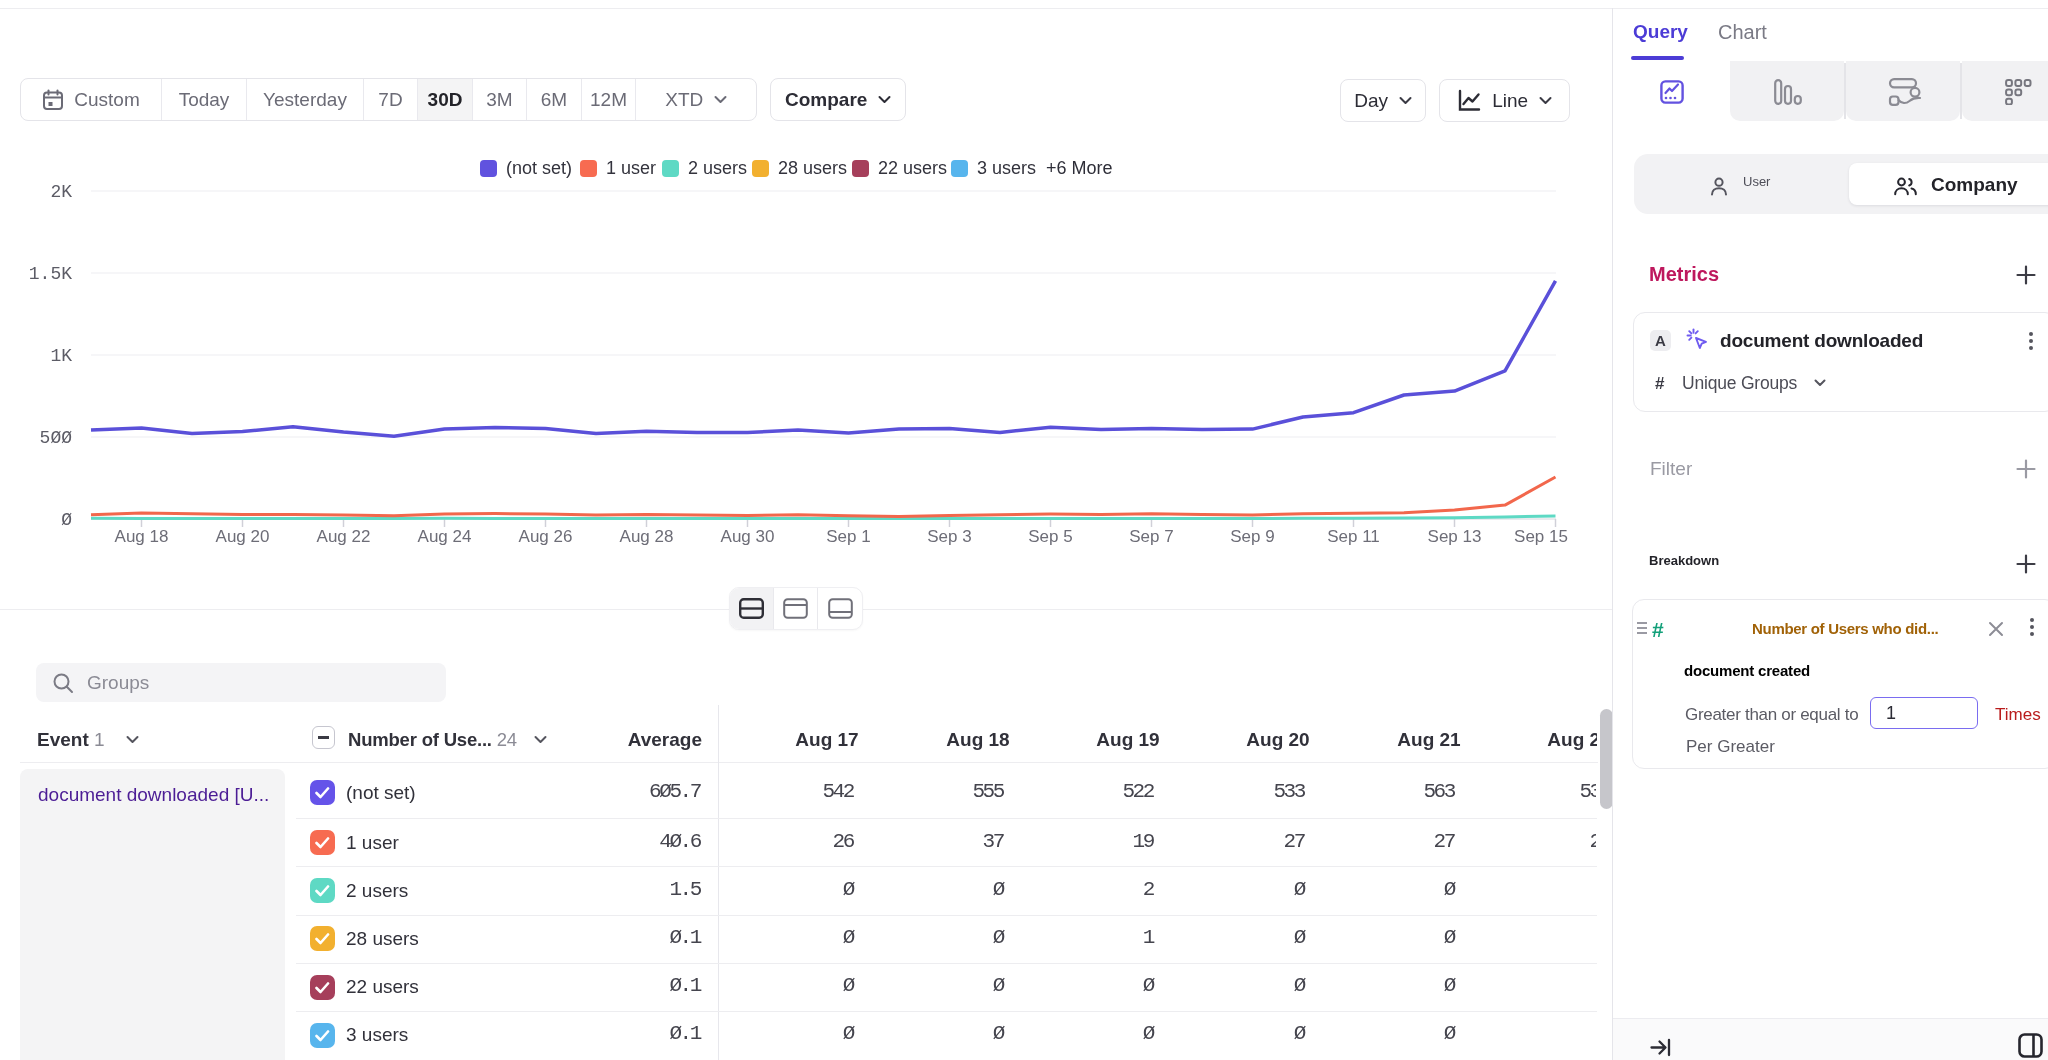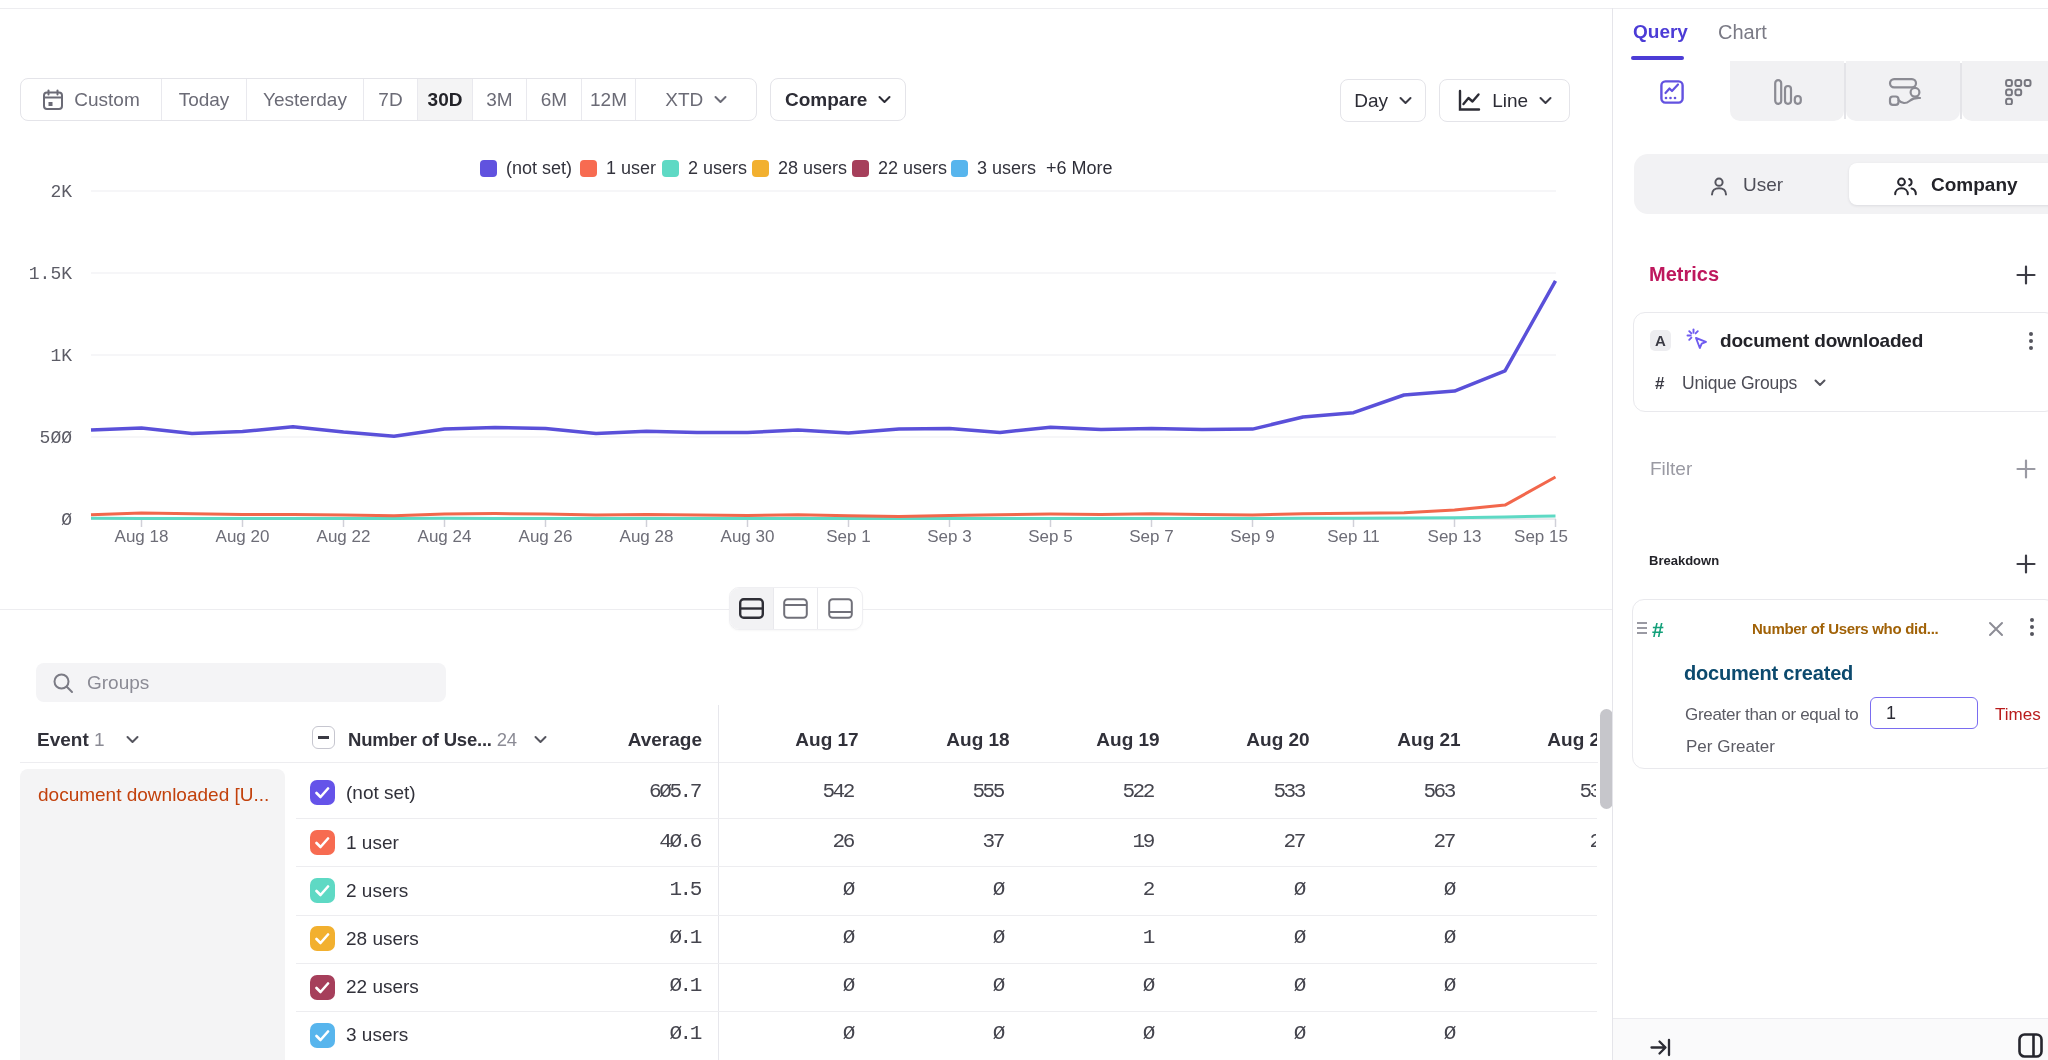--- a/index.html
+++ b/index.html
@@ -189,21 +189,21 @@
 <div class="dayhead" style="left:767px;top:729px">Aug 17</div>
 <div class="dayhead" style="left:918px;top:729px">Aug 18</div>
 <div class="dayhead" style="left:1068px;top:729px">Aug 19</div>
 <div class="dayhead" style="left:1218px;top:729px">Aug 20</div>
 <div class="dayhead" style="left:1369px;top:729px">Aug 21</div>
 <div class="dayhead" style="left:1519px;top:729px;clip-path:inset(0 42px 0 0)">Aug 22</div>
 <div class="hline" style="left:20px;top:762px;width:1578px"></div>
 <div class="vline" style="left:718px;top:705px;height:355px"></div>
 
 <div class="abs" style="left:20px;top:769px;width:265px;height:291px;background:#f4f4f5;border-radius:8px 8px 0 0"></div>
-<div class="abs" style="left:38px;top:784px;font-size:19px;color:#c2410c">document downloaded [U...</div>
+<div class="abs" style="left:38px;top:784px;font-size:19px;color:#4c1d95">document downloaded [U...</div>
 
 <div class="cbx" style="left:310px;top:780px;background:#6553e9">
     <svg width="15" height="12" viewBox="0 0 15 12">
       <path d="M1.5 6l4 4L13 1.5" stroke="#fff" stroke-width="2.6" fill="none" stroke-linecap="round" stroke-linejoin="round"></path>
     </svg>
   </div>
 <div class="cell" style="left:346px;top:782px">(not set)</div>
 <div class="num" style="left:560px;top:780px;width:140px">6Ø5.7</div>
 <div class="num" style="left:733px;top:780px;width:120px">542</div>
 <div class="num" style="left:883px;top:780px;width:120px">555</div>
@@ -329,21 +329,21 @@
       <rect x="1.1" y="19.7" width="5.8" height="5.8" rx="2"></rect>
     </g>
   </svg>
 
 <div class="abs" style="left:1634px;top:154px;width:430px;height:60px;background:#f2f2f4;border-radius:14px"></div>
 <div class="abs" style="left:1849px;top:163px;width:215px;height:42px;background:#fff;border-radius:8px;box-shadow:0 1px 3px rgba(30,30,50,0.10)"></div>
 <svg class="abs" style="left:1710px;top:177px" width="18" height="19" viewBox="0 0 18 19">
     <circle cx="9" cy="5.2" r="3.6" fill="none" stroke="#55555e" stroke-width="2"></circle>
     <path d="M2 17.5c0-4 3-6.3 7-6.3s7 2.3 7 6.3" fill="none" stroke="#55555e" stroke-width="2" stroke-linecap="round"></path>
   </svg>
-<div class="abs" style="left:1743px;top:174px;font-size:19px;color:#4e4e58">User</div>
+<div class="abs" style="left:1743px;top:174px;font-size:13px;color:#4e4e58">User</div>
 <svg class="abs" style="left:1894px;top:177px" width="23" height="19" viewBox="0 0 23 19">
     <circle cx="7.5" cy="5" r="3.4" fill="none" stroke="#26262e" stroke-width="2"></circle>
     <path d="M1.2 17.3c0-3.8 2.7-6 6.3-6s6.3 2.2 6.3 6" fill="none" stroke="#26262e" stroke-width="2" stroke-linecap="round"></path>
     <path d="M15.2 2a3.4 3.4 0 010 6.5M17.5 11.5c2.7.5 4.3 2.6 4.3 5.8" fill="none" stroke="#26262e" stroke-width="2" stroke-linecap="round"></path>
   </svg>
 <div class="abs b" style="left:1931px;top:174px;font-size:19px;color:#232329">Company</div>
 
 <div class="abs b" style="left:1649px;top:263px;font-size:20px;color:#be185d">Metrics</div>
 <svg class="abs" style="left:2016px;top:265px" width="20" height="20" viewBox="0 0 20 20">
     <path d="M10 1.5v17M1.5 10h17" stroke="#3c3c45" stroke-width="2.2" stroke-linecap="round"></path>
@@ -380,21 +380,21 @@
   </svg>
 
 <div class="abs" style="left:1632px;top:599px;width:425px;height:170px;border:1px solid #e9e9ed;border-radius:12px;background:#fff"></div>
 <div class="abs" style="left:1637px;top:622px;width:10px;height:2px;background:#9a9aa3;box-shadow:0 5px 0 #9a9aa3,0 10px 0 #9a9aa3"></div>
 <div class="abs b" style="left:1652px;top:618px;font-size:21px;color:#13a07a">#</div>
 <div class="abs b" style="left:1752px;top:620px;font-size:15px;letter-spacing:-0.3px;color:#a16207">Number of Users who did...</div>
 <svg class="abs" style="left:1988px;top:621px" width="16" height="16" viewBox="0 0 16 16">
     <path d="M2 2l12 12M14 2L2 14" stroke="#8d8d96" stroke-width="2" stroke-linecap="round"></path>
   </svg>
 <div class="abs" style="left:2030px;top:618px;width:4px;height:4px;border-radius:50%;background:#55555e;box-shadow:0 7px 0 #55555e,0 14px 0 #55555e"></div>
-<div class="abs b" style="left:1684px;top:662px;font-size:20px;letter-spacing:-0.2px;color:#0c4a6e">document created</div>
+<div class="abs b" style="left:1684px;top:662px;font-size:15px;letter-spacing:-0.2px;color:#000000">document created</div>
 <div class="abs" style="left:1685px;top:705px;font-size:17px;letter-spacing:-0.3px;color:#5b5b64">Greater than or equal to</div>
 <div class="abs" style="left:1870px;top:697px;width:108px;height:32px;border:1.5px solid #7a6cf0;border-radius:6px;background:#fff;display:flex;align-items:center;padding-left:15px;font-size:18px;color:#2c2c35">1</div>
 <div class="abs" style="left:1995px;top:705px;font-size:17px;color:#b91c1c">Times</div>
 <div class="abs" style="left:1686px;top:737px;font-size:17px;color:#5b5b64">Per Greater</div>
 
 <div class="abs" style="left:1613px;top:1018px;width:435px;height:42px;background:#fafafb;border-top:1px solid #ececf0"></div>
 <svg class="abs" style="left:1650px;top:1038px" width="21" height="19" viewBox="0 0 21 19">
     <path d="M1.5 9.5h13M9.5 3.5l6 6-6 6" stroke="#2c2c35" stroke-width="2.3" fill="none" stroke-linecap="round" stroke-linejoin="round"></path>
     <line x1="19" y1="2" x2="19" y2="17" stroke="#2c2c35" stroke-width="2.3" stroke-linecap="round"></line>
   </svg>

